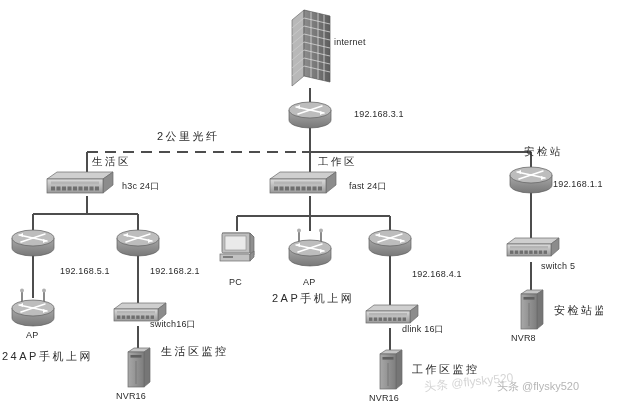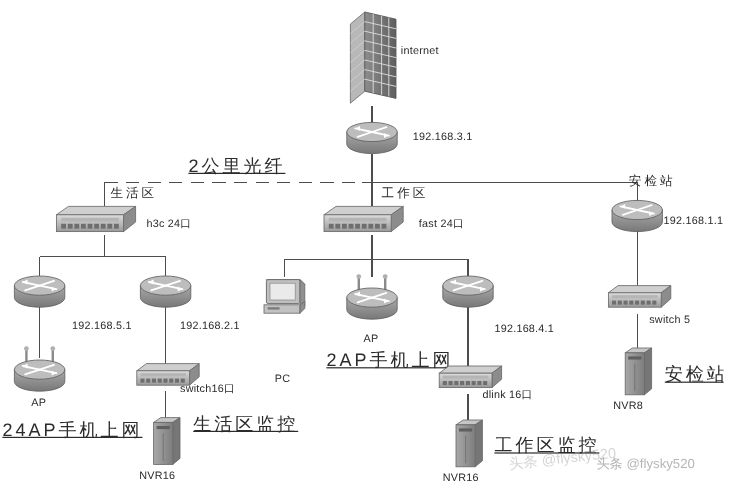--- a/index.html
+++ b/index.html
@@ -3,21 +3,21 @@
 <meta charset="utf-8">
 <style>
   html,body{margin:0;padding:0;background:#ffffff;}
   body{font-family:"Liberation Sans","DejaVu Sans",sans-serif;}
   #stage{position:relative;width:603px;height:412px;background:#ffffff;overflow:hidden;}
   #wires{position:absolute;left:0;top:0;width:619px;height:412px;}
   .node{position:absolute;}
   .lbl{position:absolute;color:#2b2b2b;white-space:nowrap;line-height:1;}
   .lbl-en{font-size:9px;letter-spacing:.2px;}
   .lbl-cn{font-size:10.5px;letter-spacing:2.5px;}
-  .lbl-cn-t{font-size:15px;letter-spacing:2.5px;text-decoration:underline;}
+  .lbl-cn-t{font-size:11px;letter-spacing:2.5px;}
   .wm{position:absolute;color:rgba(120,120,120,.55);font-size:11px;white-space:nowrap;}
   .wm2{position:absolute;color:rgba(150,150,150,.40);font-size:12px;white-space:nowrap;}
 </style>
 </head>
 <body>
 
 <div id="stage">
 
   <svg id="wires" viewBox="0 0 619 412">
     <g stroke="#4d4d4d" stroke-width="1.1" fill="none" shape-rendering="crispEdges">
@@ -113,21 +113,21 @@
           <line x1="24" y1="10" x2="38" y2="13"></line>
         <line x1="24" y1="10" x2="12" y2="14"></line>
           <line x1="24" y1="10" x2="36" y2="6"></line>
       </g>
       <g fill="#ffffff">
         <polygon points="10,7 14,5 14,9"></polygon>
           <polygon points="38,13 34,11 34,15"></polygon>
       </g>
     </svg>
   </div>
-  <div class="lbl lbl-en" style="left:344px;top:110px;">192.168.3.1</div>
+  <div class="lbl lbl-en" style="left:354px;top:110px;">192.168.3.1</div>
 
   <div class="lbl lbl-cn-t" style="left:157px;top:131px;">2公里光纤</div>
 
   <div class="lbl lbl-cn" style="left:92px;top:156px;">生活区</div>
   <div class="lbl lbl-cn" style="left:318px;top:156px;">工作区</div>
   <div class="lbl lbl-cn" style="left:524px;top:146px;">安检站</div>
 
   <div class="node" style="left:45px;top:169px;">
     <svg width="70" height="28" viewBox="0 0 70 28">
       <defs>
@@ -299,21 +299,21 @@
     <svg width="40" height="36" viewBox="0 0 40 36">
       <polygon points="4,4 32,4 36,8 8,8" fill="#cdcdcd" stroke="#6a6a6a" stroke-width=".7"></polygon>
       <rect x="4" y="4" width="28" height="20" rx="1.5" fill="#bfbfbf" stroke="#6a6a6a" stroke-width=".8"></rect>
       <rect x="7" y="7" width="21" height="14" fill="#eaeaea" stroke="#8a8a8a" stroke-width=".6"></rect>
       <polygon points="32,4 36,8 36,26 32,24" fill="#909090" stroke="#6a6a6a" stroke-width=".7"></polygon>
       <rect x="2" y="25" width="30" height="7" fill="#c2c2c2" stroke="#6a6a6a" stroke-width=".7"></rect>
       <polygon points="32,25 36,22 36,28 32,32" fill="#8f8f8f" stroke="#6a6a6a" stroke-width=".7"></polygon>
       <rect x="5" y="27" width="10" height="2" fill="#7d7d7d"></rect>
     </svg>
   </div>
-  <div class="lbl lbl-en" style="left:229px;top:278px;margin-top:33px;">PC</div>
+  <div class="lbl lbl-en" style="left:229px;top:278px;">PC</div>
 
   <div class="node" style="left:286px;top:228px;">
     <svg width="48" height="40" viewBox="0 0 48 40">
       <g stroke="#8a8a8a" stroke-width="2" stroke-linecap="round">
         <line x1="13" y1="2" x2="13" y2="18"></line>
           <line x1="35" y1="2" x2="35" y2="18"></line>
       </g>
       <g fill="#b0b0b0">
           <circle cx="13" cy="2.5" r="2"></circle>
           <circle cx="35" cy="2.5" r="2"></circle>

